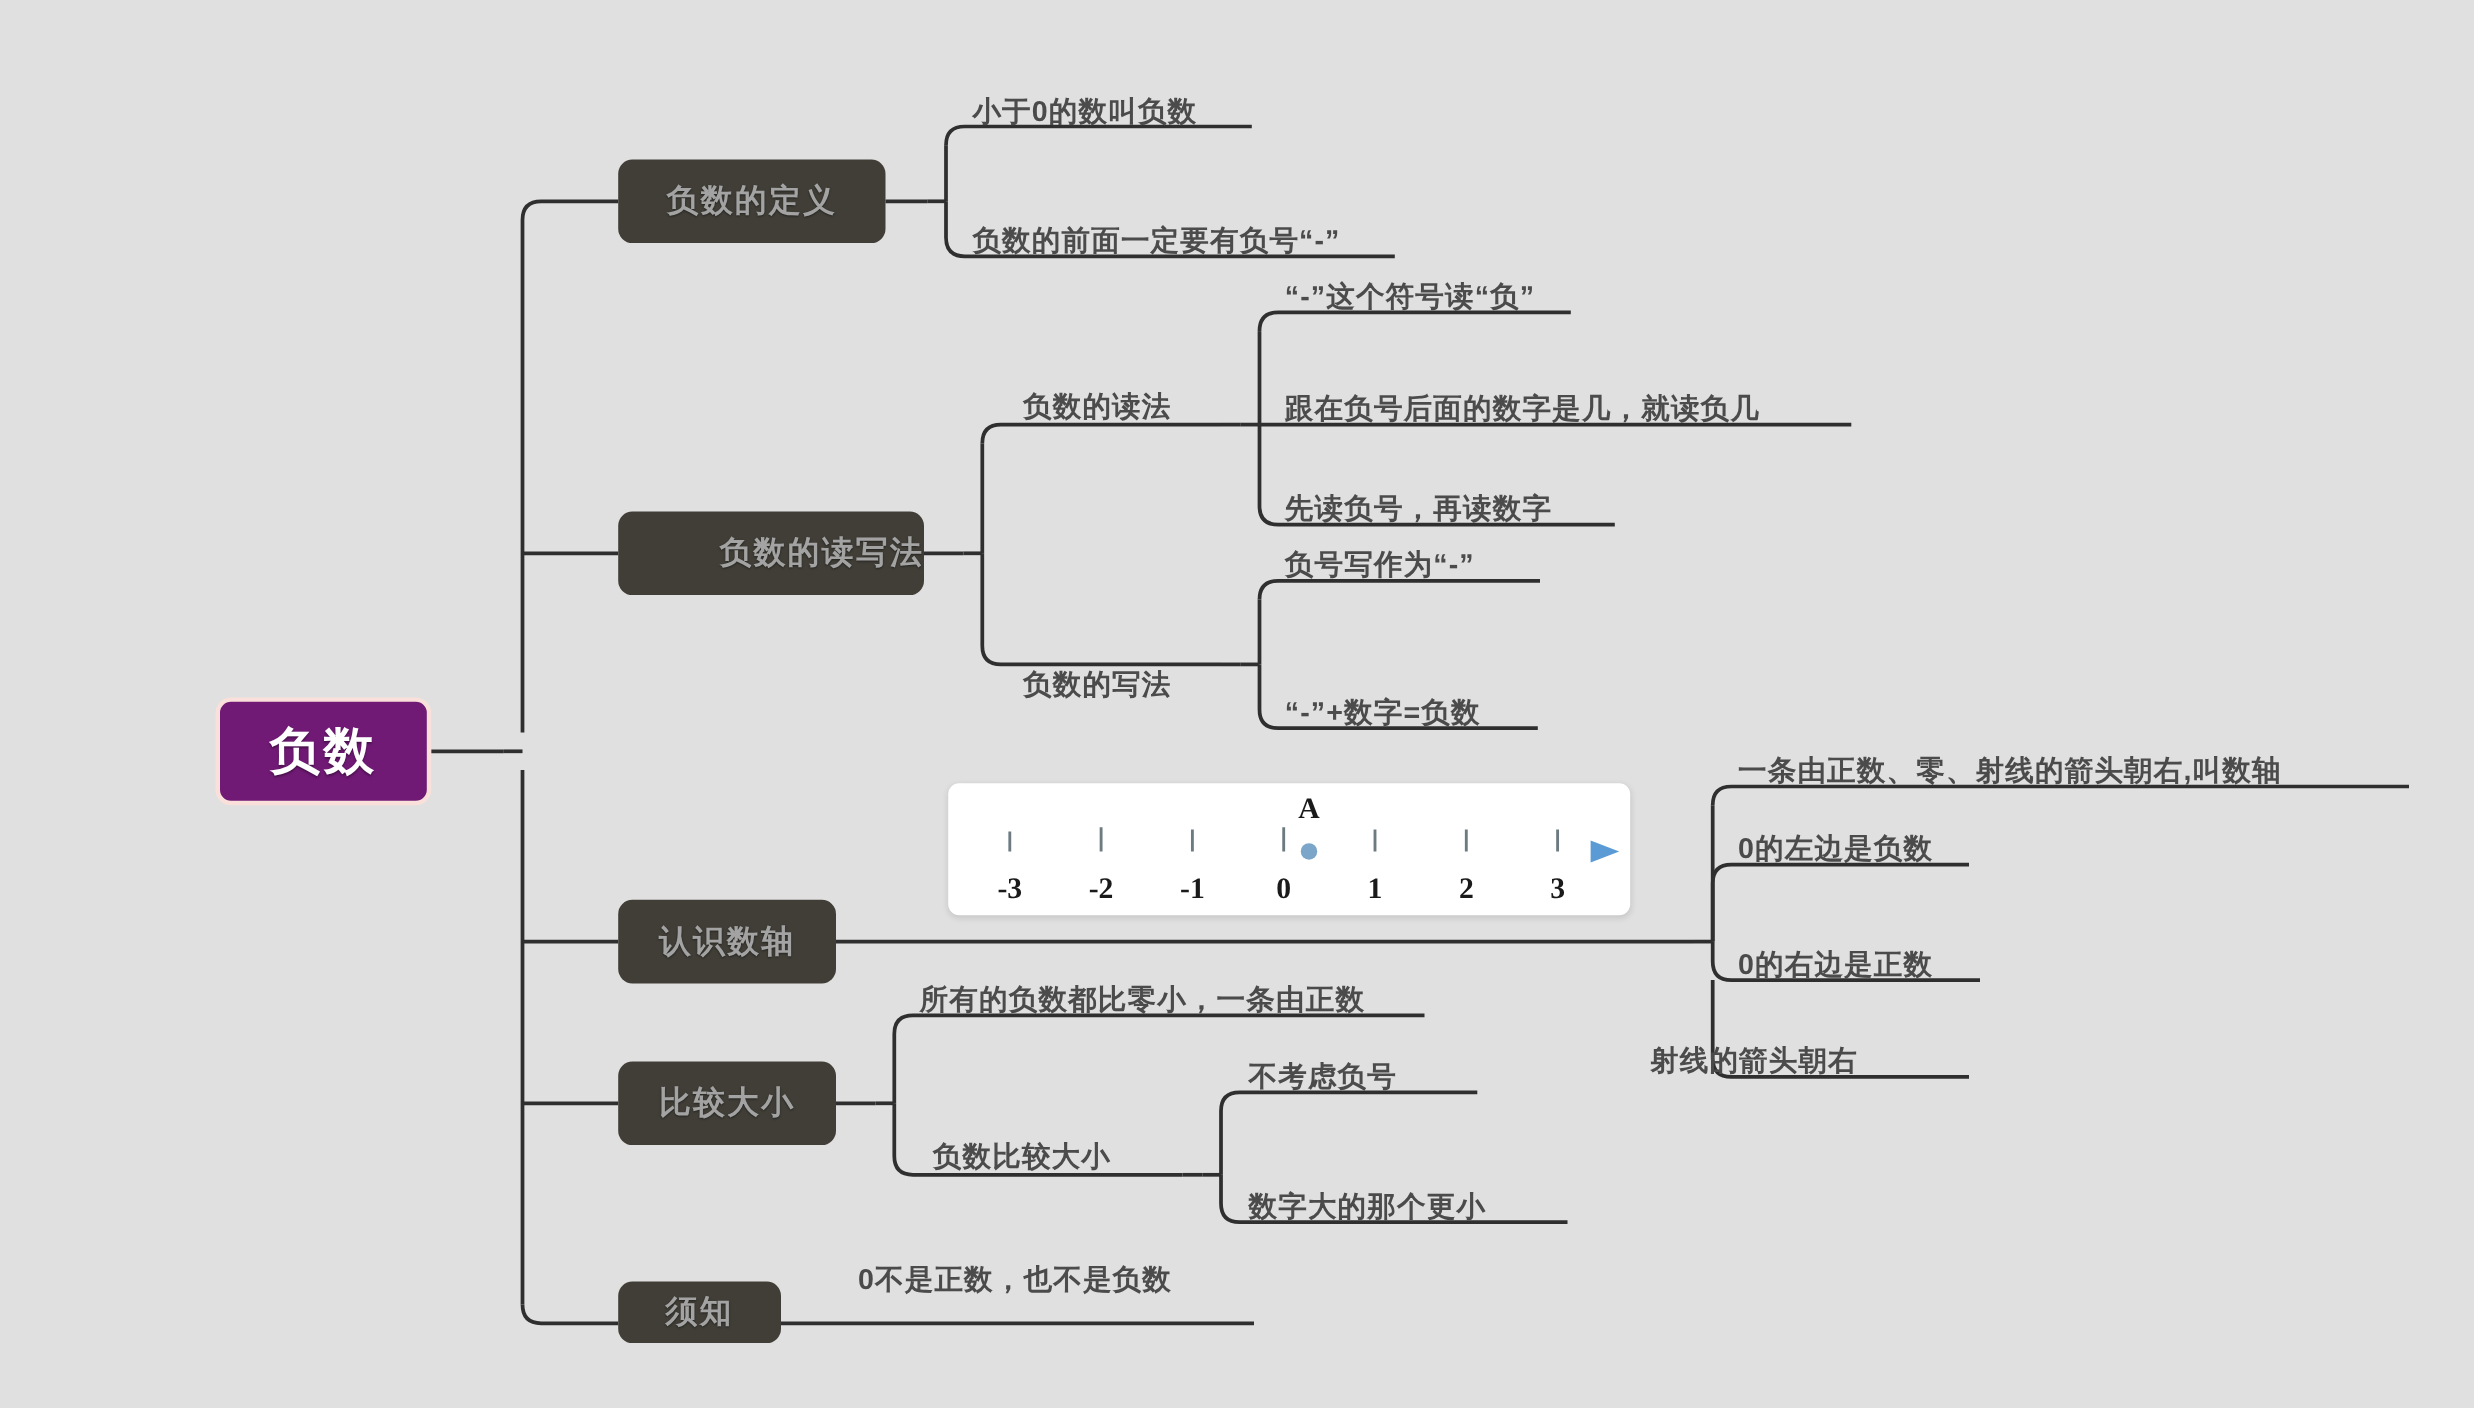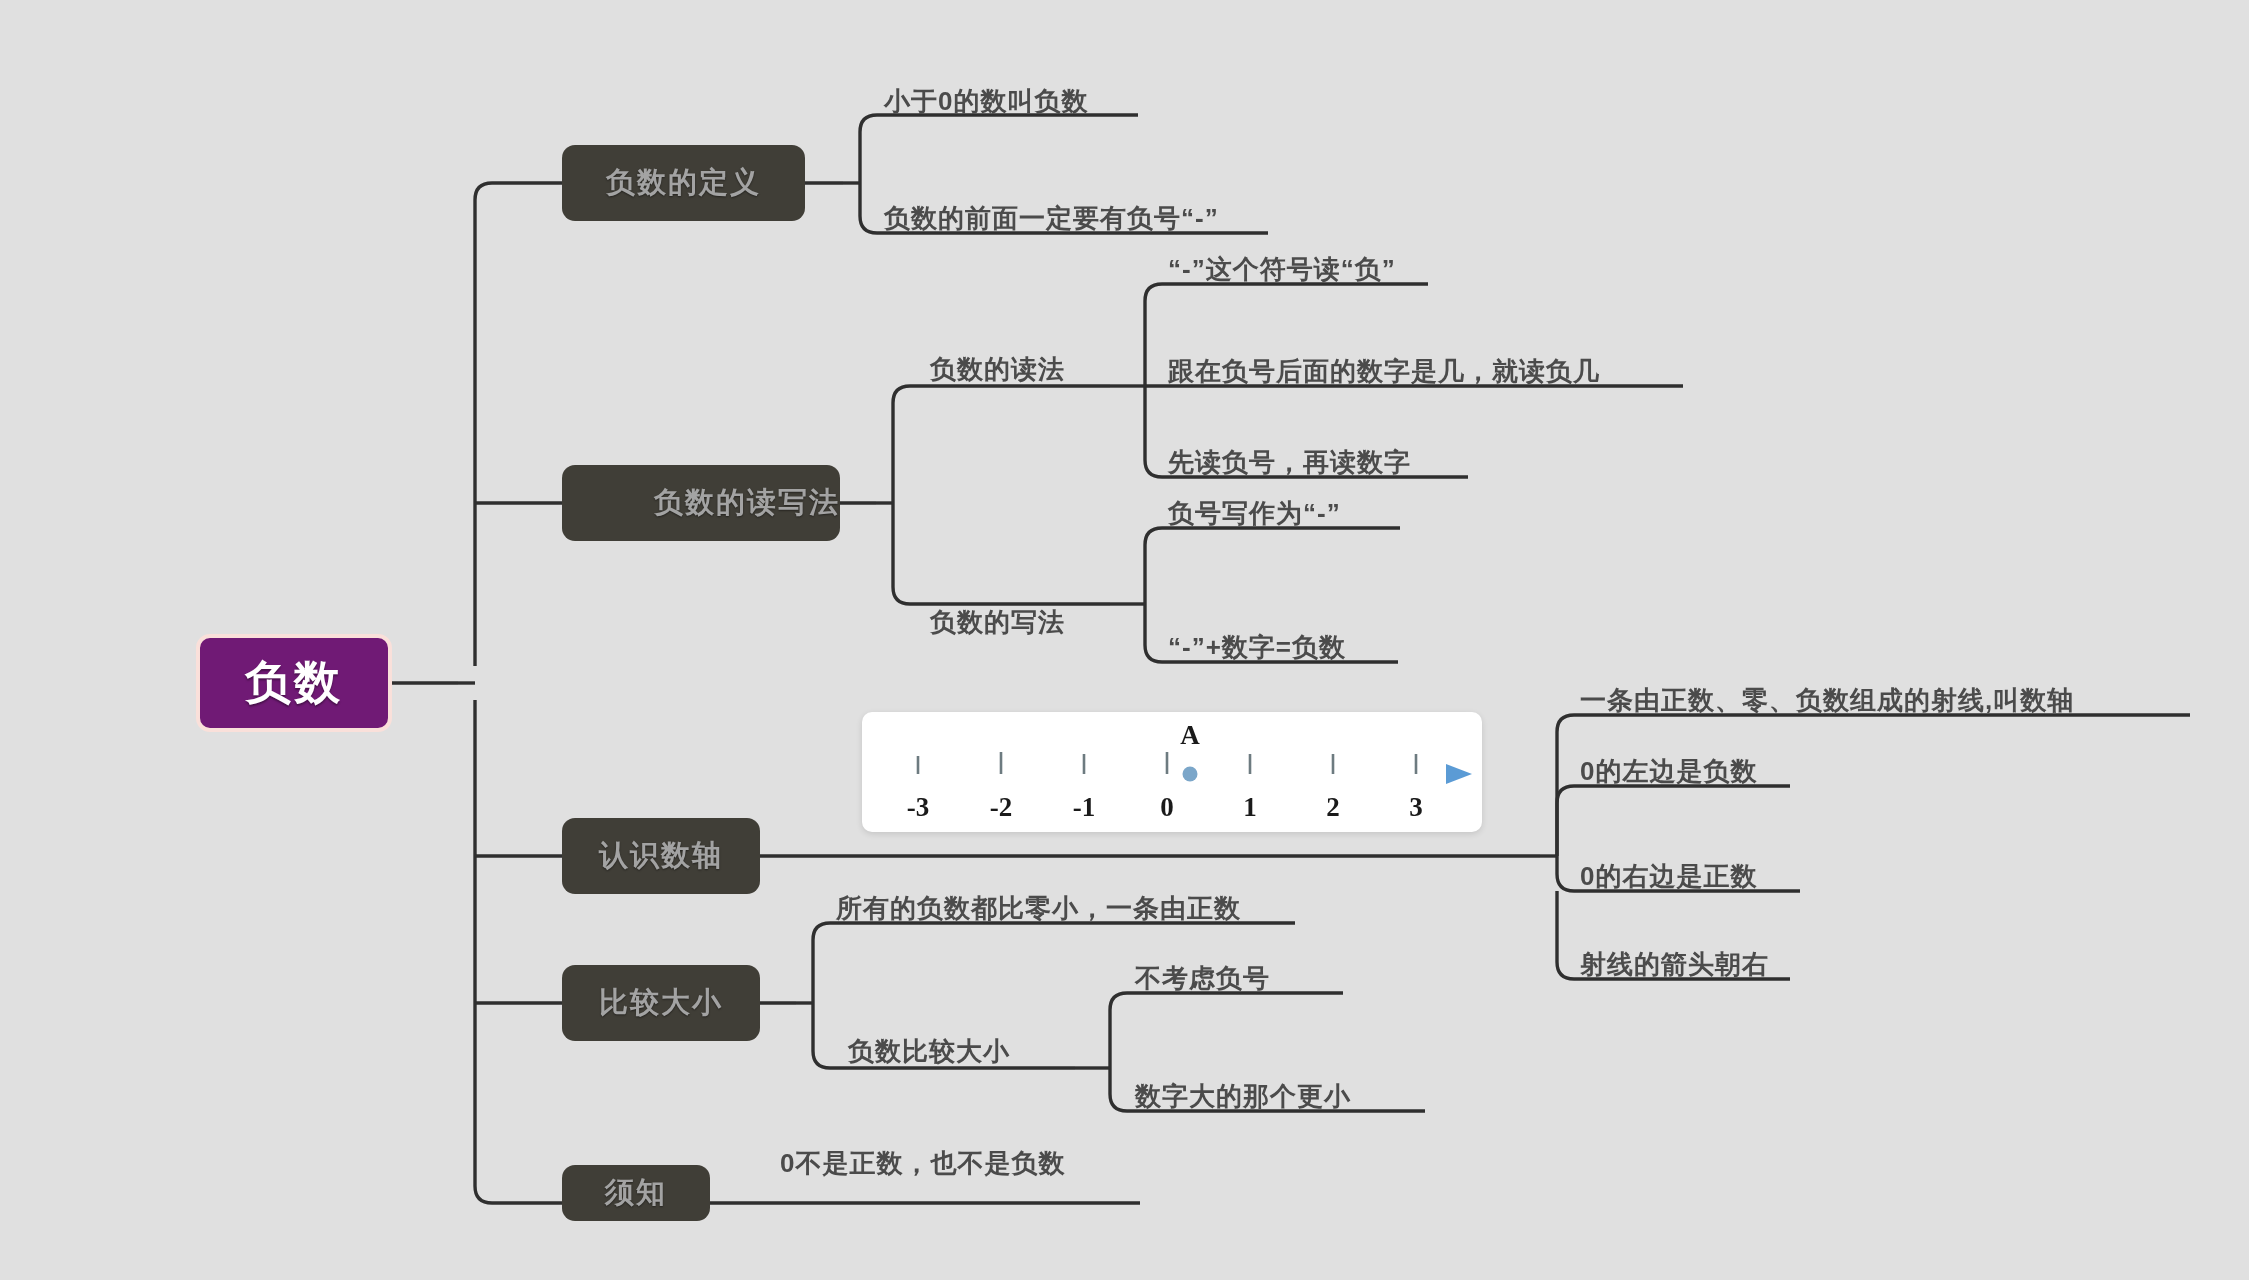--- a/index.html
+++ b/index.html
@@ -211,27 +211,27 @@
   <div class="text-node" style="left:1168px; top:256px;">“-”这个符号读“负”</div>
 
   <div class="text-node" style="left:1168px; top:358px;">跟在负号后面的数字是几，就读负几</div>
 
   <div class="text-node" style="left:1168px; top:449px;">先读负号，再读数字</div>
 
   <div class="text-node" style="left:1168px; top:500px;">负号写作为“-”</div>
 
   <div class="text-node" style="left:1168px; top:634px;">“-”+数字=负数</div>
 
-  <div class="text-node" style="left:1580px; top:687px;">一条由正数、零、负数组成的射线,叫数轴</div>
+  <div class="text-node" style="left:1580px; top:687px;">一条由正数、零、射线的箭头朝右,叫数轴</div>
 
   <div class="text-node" style="left:1580px; top:758px;">0的左边是负数</div>
 
   <div class="text-node" style="left:1580px; top:863px;">0的右边是正数</div>
 
-  <div class="text-node" style="left:1580px; top:951px;">射线的箭头朝右</div>
+  <div class="text-node" style="left:1500px; top:951px;">射线的箭头朝右</div>
 
   <div class="text-node" style="left:836px; top:895px;">所有的负数都比零小，一条由正数</div>
 
   <div class="text-node sub" style="left:848px; top:1038px;">负数比较大小</div>
 
   <div class="text-node" style="left:1135px; top:965px;">不考虑负号</div>
 
   <div class="text-node" style="left:1135px; top:1083px;">数字大的那个更小</div>
 
   <div class="text-node" style="left:780px; top:1150px;">0不是正数，也不是负数</div>

